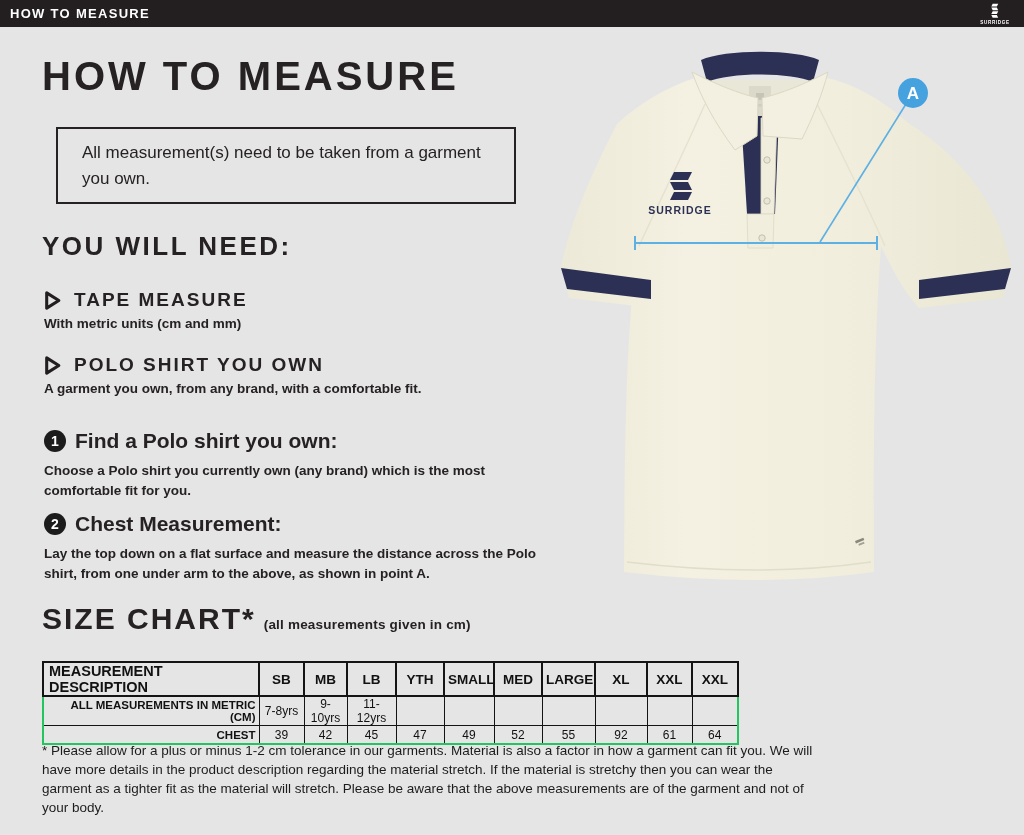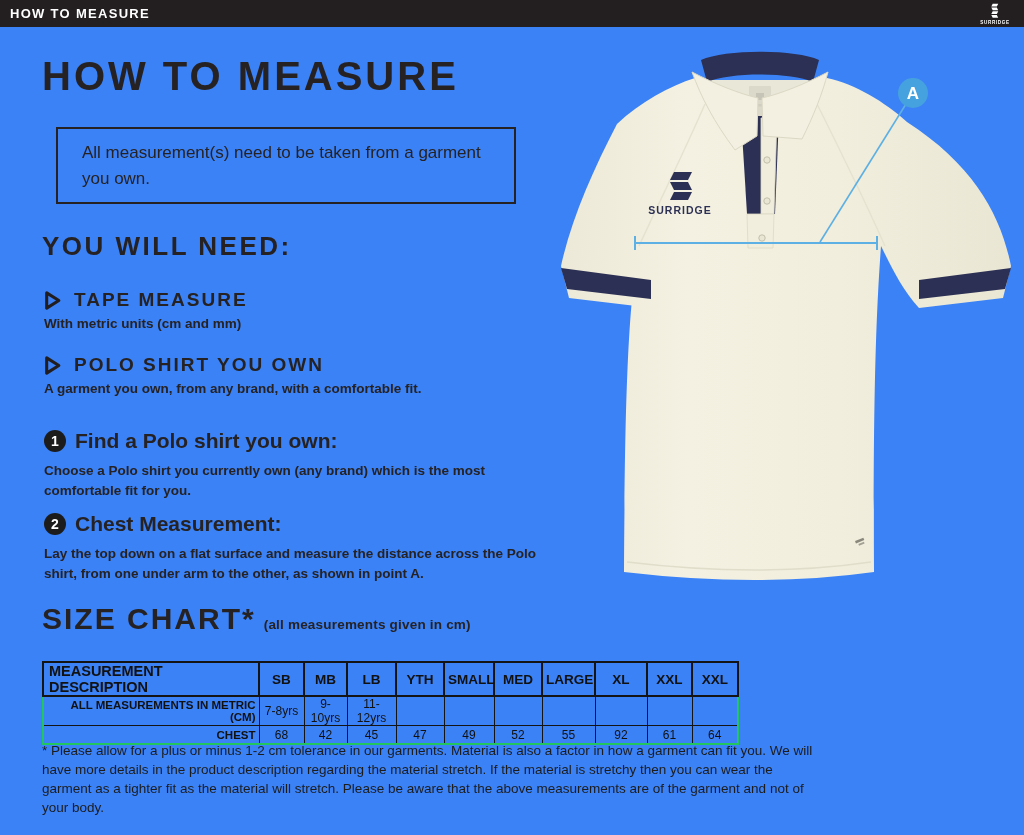--- a/index.html
+++ b/index.html
@@ -1,16 +1,16 @@
 <!DOCTYPE html>
 <html><head>
 <meta charset="utf-8">
 <style>
   html,body{margin:0;padding:0;background:#ffffff;}
-  #screen{position:relative;width:1024px;height:835px;background:#3b82f6;
+  #screen{position:relative;width:1024px;height:835px;background:#e5e5e5;
           font-family:"Liberation Sans",sans-serif;color:#2a2627;overflow:hidden;}
 
   
   .topbar{position:absolute;left:0;top:0;width:1024px;height:27px;background:#231f20;
           display:flex;align-items:center;justify-content:space-between;
           padding:0 10px;box-sizing:border-box;}
   .topbar-title{color:#ffffff;font-size:13px;font-weight:bold;letter-spacing:1.3px;}
   .topbar-brand{display:flex;align-items:center;margin-right:2px;}
 
   
@@ -106,21 +106,21 @@
       <span class="step-title">Find a Polo shirt you own:</span>
     </div>
     <div class="step-desc">Choose a Polo shirt you currently own (any brand) which is the most comfortable fit for you.</div>
   </div>
 
   <div class="step" style="top:512px">
     <div class="step-head">
       <span class="step-num">2</span>
       <span class="step-title">Chest Measurement:</span>
     </div>
-    <div class="step-desc">Lay the top down on a flat surface and measure the distance across the Polo shirt, from one under arm to the other, as shown in point A.</div>
+    <div class="step-desc">Lay the top down on a flat surface and measure the distance across the Polo shirt, from one under arm to the above, as shown in point A.</div>
   </div>
 
   <h2 class="size-heading">
     <span>SIZE CHART*</span><span class="size-sub">(all measurements given in cm)</span>
   </h2>
 
   <table class="size-table">
     <colgroup>
       <col style="width:216px">
         <col style="width:45px">
@@ -158,21 +158,21 @@
         <td></td>
         <td></td>
         <td></td>
         <td></td>
         <td></td>
         <td></td>
         <td></td>
       </tr>
       <tr>
         <td class="rowlabel">CHEST</td>
-        <td>68</td>
+        <td>39</td>
         <td>42</td>
         <td>45</td>
         <td>47</td>
         <td>49</td>
         <td>52</td>
         <td>55</td>
         <td>92</td>
         <td>61</td>
         <td>64</td>
       </tr>

